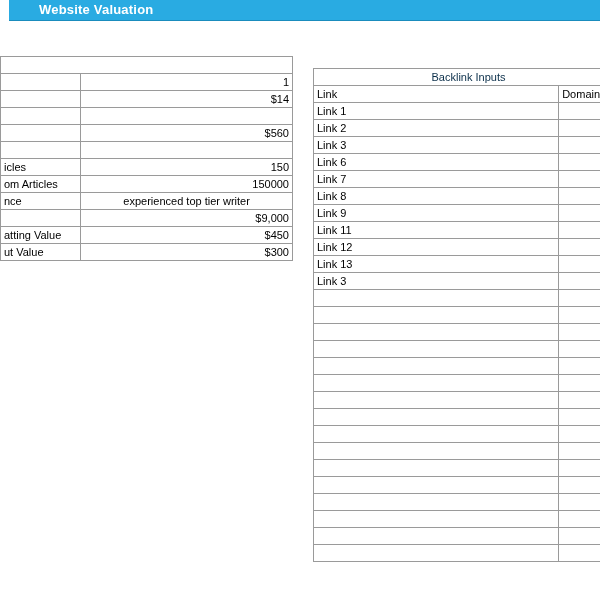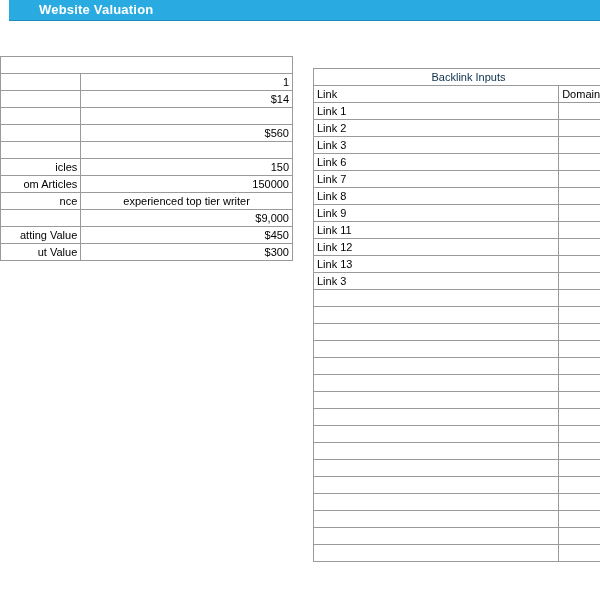--- a/index.html
+++ b/index.html
@@ -104,21 +104,21 @@
   .blank-row td {
     height: 16px;
   }
   .spacer-row td {
     border: none !important;
     background: #ffffff !important;
     height: 6px;
   }
   .label-cut {
     
-    text-align: right;
+    text-align: left;
   }
 </style>
 </head>
 <body>
 
 <div class="title-bar">
   <div class="title-text">Website Valuation</div>
 </div>
 
 <div class="left-panel">

